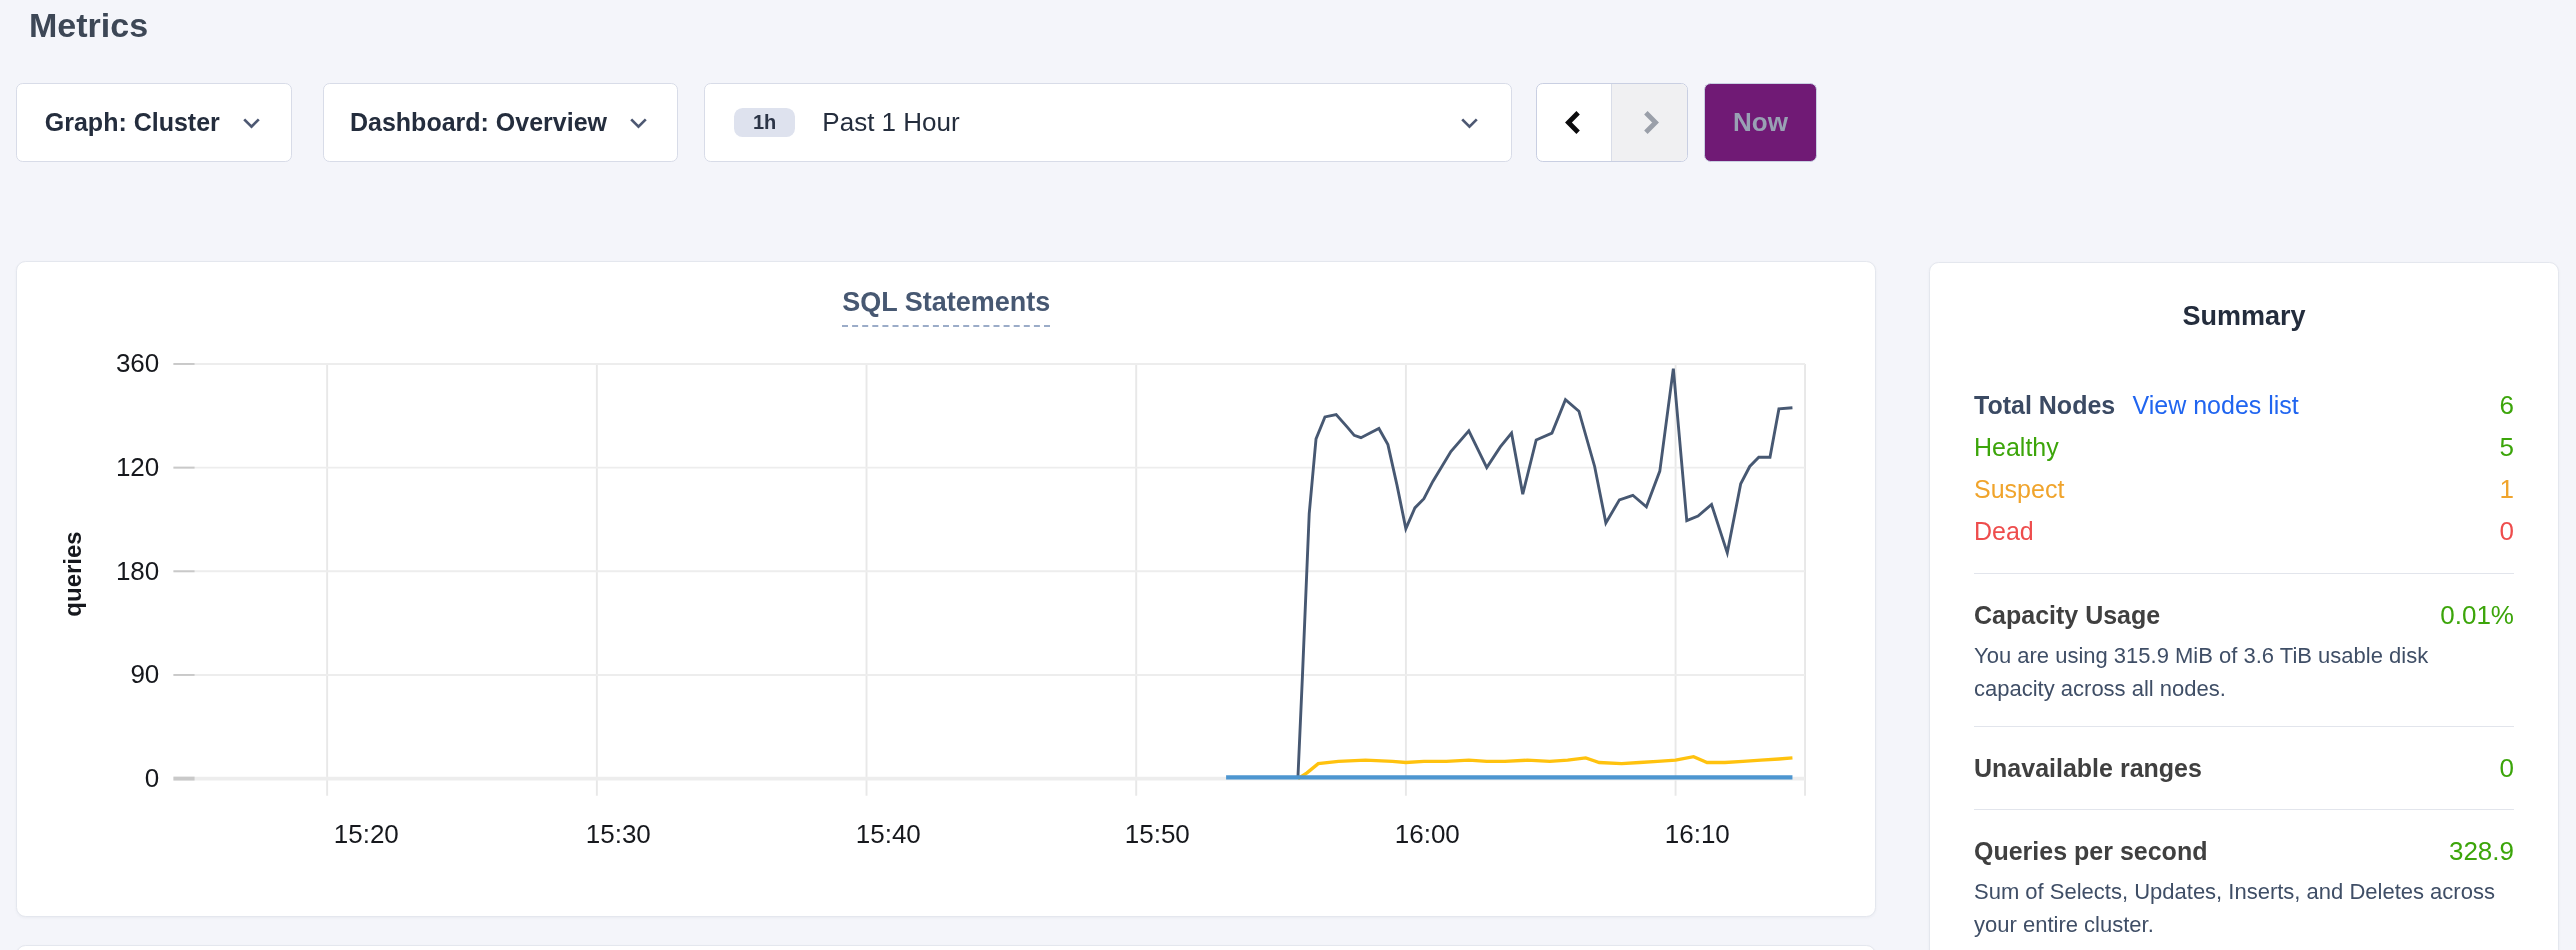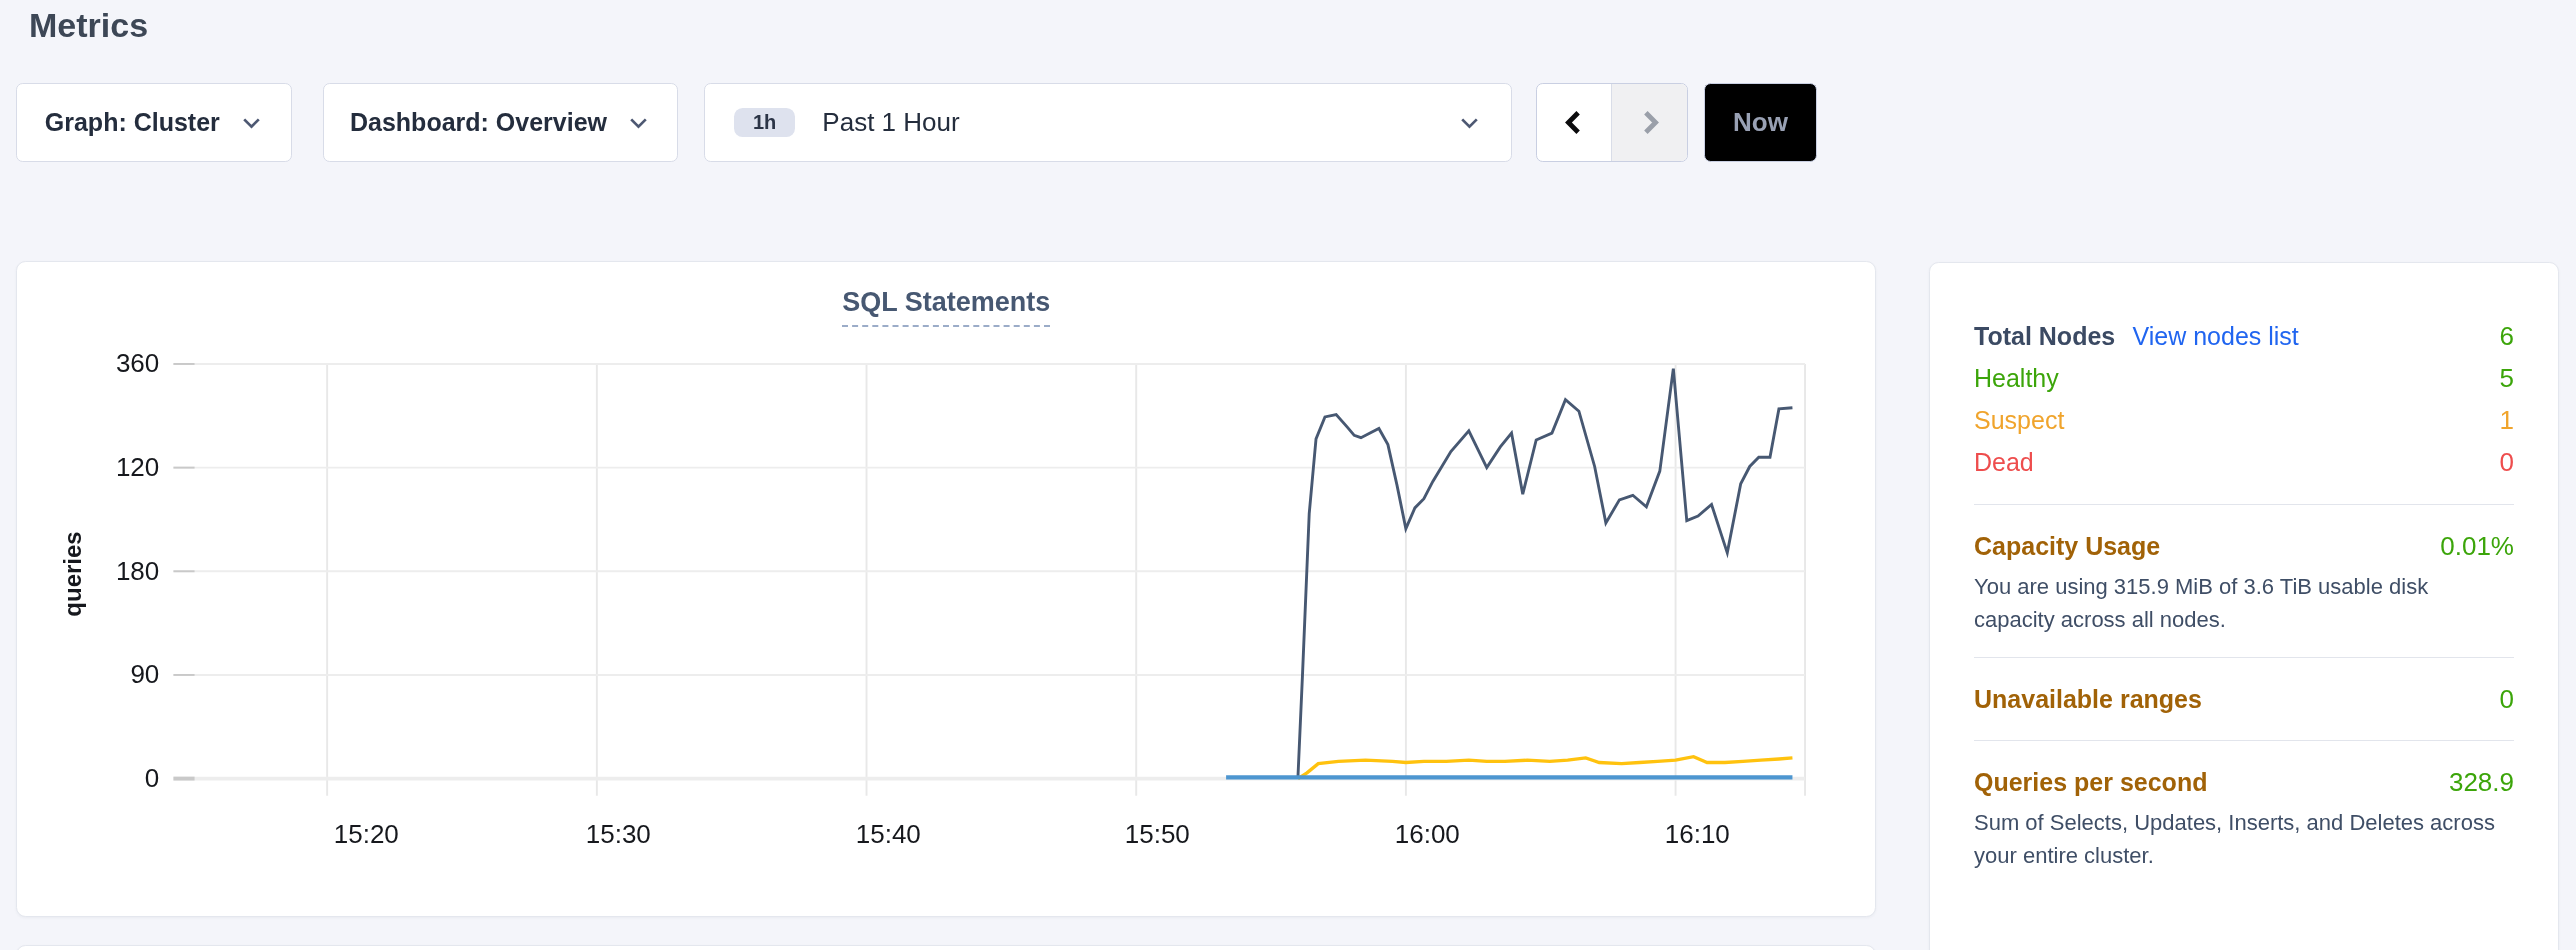--- a/index.html
+++ b/index.html
@@ -22,21 +22,21 @@
   .seg{position:absolute;left:1536px;top:83px;width:152px;height:79px;border:1px solid #c9cfe2;
        border-radius:6.7px;overflow:hidden;display:flex;background:#fff;}
   .seg-half{width:50%;height:100%;display:flex;align-items:center;justify-content:center;cursor:pointer;}
   .seg-prev{border-right:1px solid #d9dde8;}
   .seg-next{background:#f0f0f2;}
   .seg-chev{width:29px;height:29px;fill:none;}
   .seg-prev .seg-chev{stroke:#0b0b0d;stroke-width:4;}
   .seg-next .seg-chev{stroke:#9a9fa9;stroke-width:4;}
   .btn-now{position:absolute;left:1704px;top:83px;width:113px;height:79px;border:1px solid #c9cfe2;
            border-radius:6.7px;display:flex;align-items:center;justify-content:center;
-           font-size:26px;font-weight:700;color:#99a1b4;background:#000000;cursor:pointer;}
+           font-size:26px;font-weight:700;color:#99a1b4;background:#701a75;cursor:pointer;}
 
   
   .card{position:absolute;background:#fff;border:1px solid #e4e7ee;border-radius:9.6px;
         box-shadow:0 1px 2.9px rgba(40,50,70,.05);}
   .chart-card{left:16.3px;top:261px;width:1860px;height:656px;}
   .next-chart-card{left:16.3px;top:945px;width:1860px;height:38px;border-radius:9.6px 9.6px 0 0;}
   .summary-card{left:1929px;top:262px;width:630px;height:729px;padding:0 44px;}
 
   
   .chart-title-wrap{position:absolute;left:0;top:25px;width:100%;text-align:center;}
@@ -57,21 +57,21 @@
   .node-row .val{margin-left:auto;font-size:26px;}
   .node-link{color:#2065f0;margin-left:17.3px;font-weight:400;cursor:pointer;}
   .green{color:#3ca50a;}
   .c-healthy .lbl{color:#3ca50a;font-weight:400;}
   .c-suspect .lbl{color:#f0a42c;font-weight:400;}
   .c-suspect .val{color:#f0a42c;}
   .c-dead .lbl{color:#ee4d4d;font-weight:400;}
   .c-dead .val{color:#ee4d4d;}
   hr.div{border:none;border-top:1px solid #e2e5ec;margin:21px 0;}
   .sec-row{display:flex;align-items:baseline;font-size:25px;line-height:40px;margin-top:9.6px;}
-  .sec-row .lbl{font-weight:700;color:#a16207;}
+  .sec-row .lbl{font-weight:700;color:#404040;}
   .sec-row .val{margin-left:auto;font-size:26px;}
   .sec-desc{font-size:22px;line-height:33px;color:#3f4e66;margin-top:3.8px;}
 </style>
 </head>
 <body>
 
 <div id="stage">
 
   <div class="page-title">Metrics</div>
 
@@ -150,20 +150,21 @@
         <div class="tick-label y-tick" style="position: absolute; top: 294px;">180</div>
         <div class="tick-label y-tick" style="position: absolute; top: 190px;">120</div>
         <div class="tick-label y-tick" style="position: absolute; top: 86px;">360</div>
       </div>
     <div class="y-axis-label">queries</div>
   </div>
 
   <div class="card next-chart-card"></div>
 
   <div class="card summary-card">
+    <div class="sum-title">Summary</div>
 
     <div class="node-rows">
       <div class="node-row">
         <span class="lbl">Total Nodes</span>
         <span class="node-link">View nodes list</span>
         <span class="val green">6</span>
       </div>
       <div class="node-row c-healthy">
         <span class="lbl">Healthy</span>
         <span class="val green">5</span>

